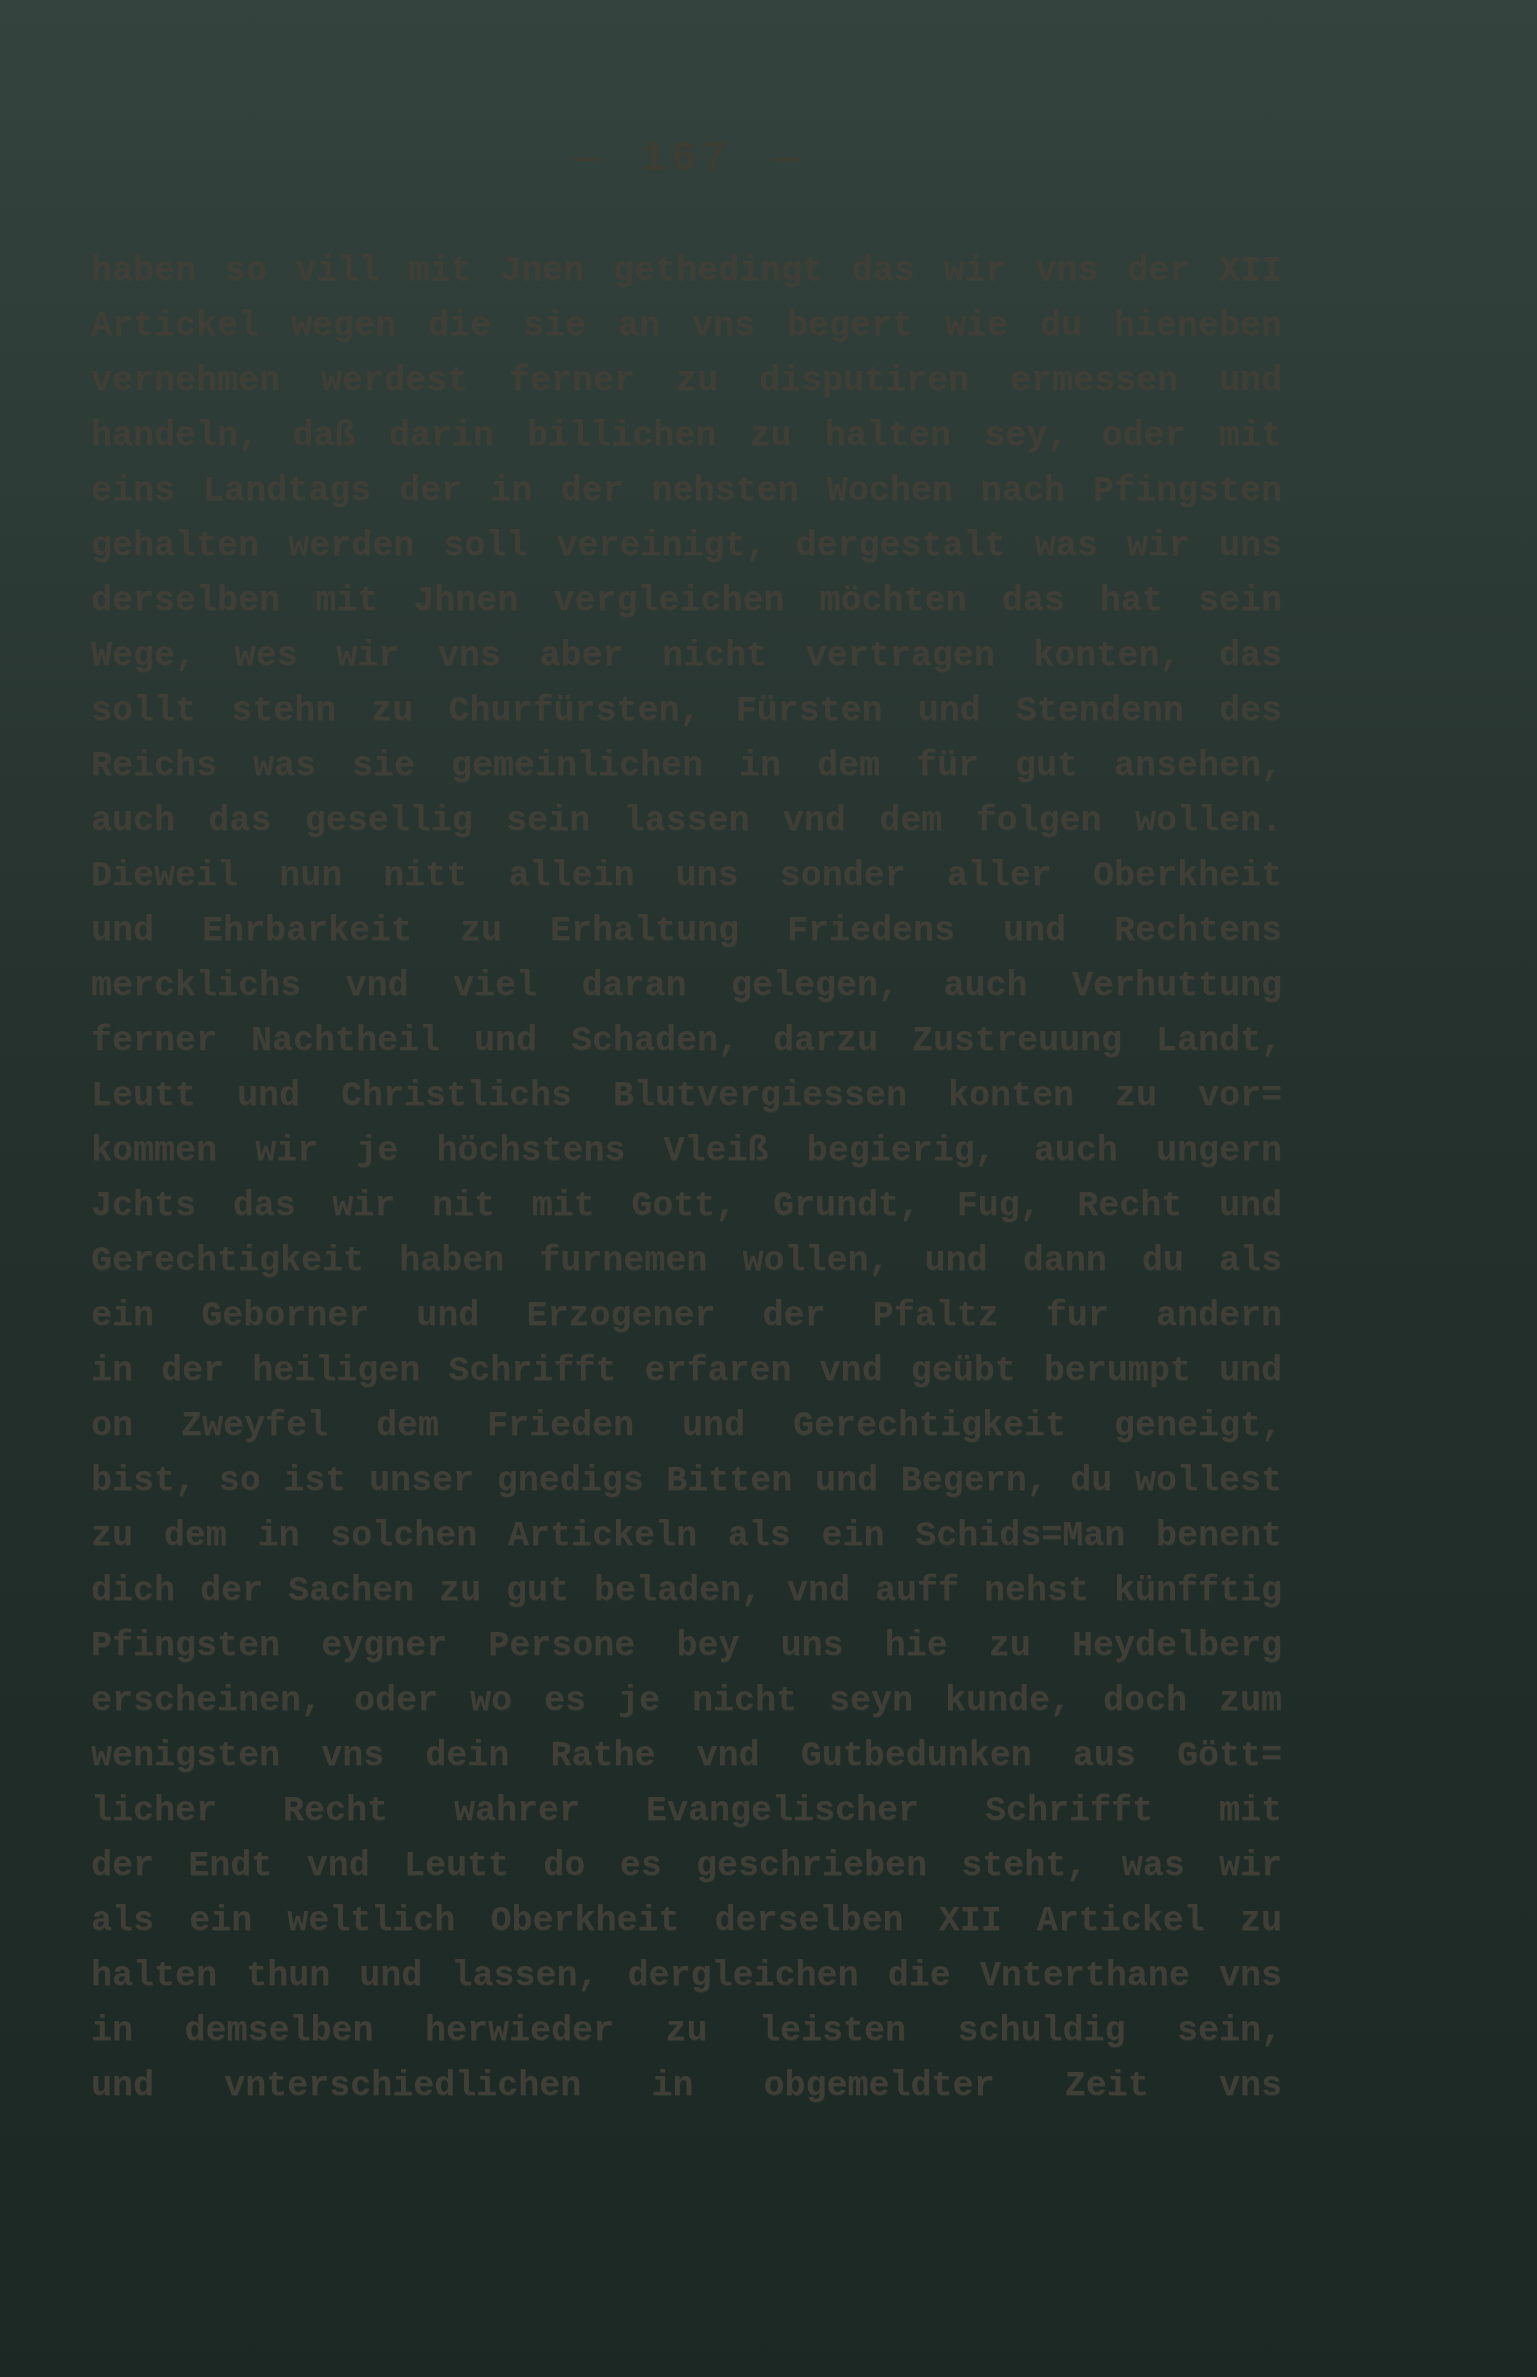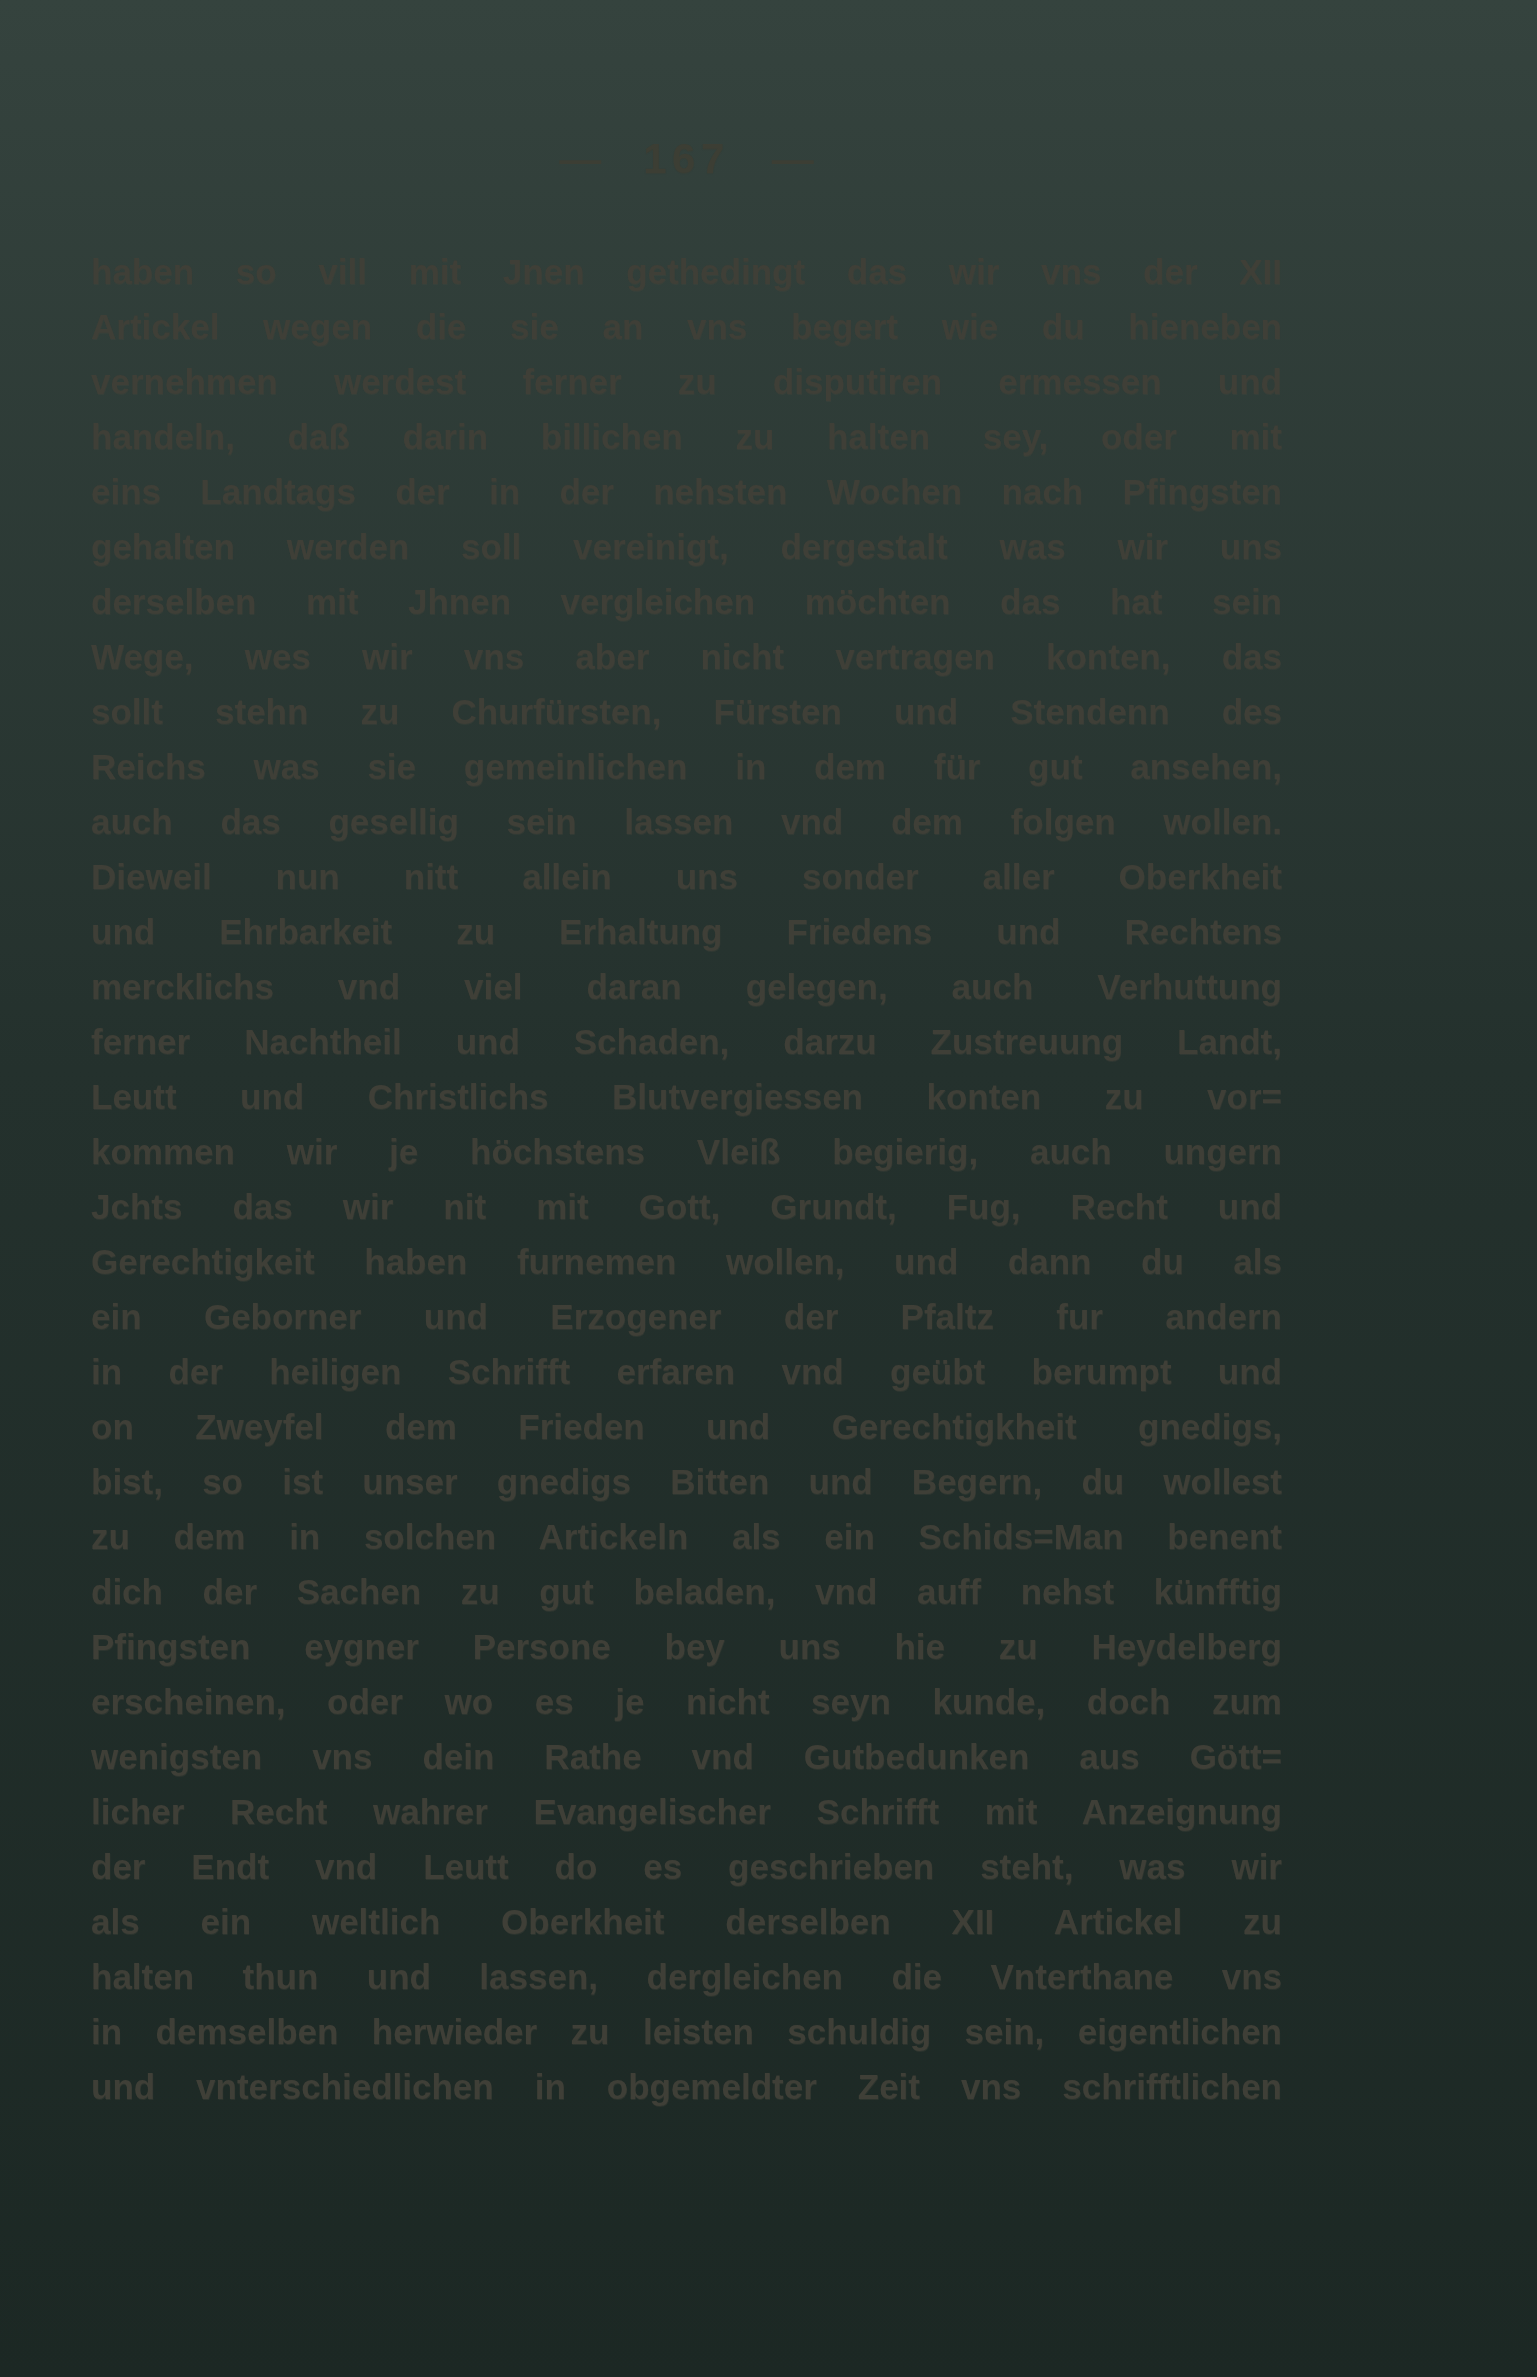--- a/index.html
+++ b/index.html
@@ -1,18 +1,18 @@
 <!DOCTYPE html>
 <html style="font-size:12.3px"><head>
 <meta charset="utf-8">
 <style>
   html,body{margin:0;padding:0;background:#101513;}
   .photo{
     position:relative;width:1537px;height:2377px;overflow:hidden;
-    background:#d3c09f;font-family:Liberation Sans, sans-serif;
+    background:#d3c09f;font-family:Liberation Mono, monospace;
   }
   
   .fore-edge{
     position:absolute;top:0;right:149px;width:72px;height:2377px;z-index:1;
     background:
       linear-gradient(90deg, rgba(90,85,65,.35) 0, rgba(90,85,65,0) 30%, rgba(120,110,85,.25) 85%, rgba(70,66,52,.35) 100%),
       repeating-linear-gradient(90deg,#b3a384 0 3.1px,#978b6f 3.1px 4.6px,#c0b090 4.6px 8.5px,#8a8169 8.5px 10px);
   }
   
   .separator{
@@ -125,21 +125,21 @@
       <div class="text-line">Dieweil nun nitt allein uns sonder aller Oberkheit</div>
       <div class="text-line">und Ehrbarkeit zu Erhaltung Friedens und Rechtens</div>
       <div class="text-line">mercklichs vnd viel daran gelegen, auch Verhuttung</div>
       <div class="text-line">ferner Nachtheil und Schaden, darzu Zustreuung Landt,</div>
       <div class="text-line">Leutt und Christlichs Blutvergiessen konten zu vor=</div>
       <div class="text-line">kommen wir je höchstens Vleiß begierig, auch ungern</div>
       <div class="text-line">Jchts das wir nit mit Gott, Grundt, Fug, Recht und</div>
       <div class="text-line">Gerechtigkeit haben furnemen wollen, und dann du als</div>
       <div class="text-line">ein Geborner und Erzogener der Pfaltz fur andern</div>
       <div class="text-line">in der heiligen Schrifft erfaren vnd geübt berumpt und</div>
-      <div class="text-line">on Zweyfel dem Frieden und Gerechtigkheit gnedigs,</div>
+      <div class="text-line">on Zweyfel dem Frieden und Gerechtigkeit geneigt,</div>
       <div class="text-line">bist, so ist unser gnedigs Bitten und Begern, du wollest</div>
       <div class="text-line">zu dem in solchen Artickeln als ein Schids=Man benent</div>
       <div class="text-line">dich der Sachen zu gut beladen, vnd auff nehst künfftig</div>
       <div class="text-line">Pfingsten eygner Persone bey uns hie zu Heydelberg</div>
       <div class="text-line">erscheinen, oder wo es je nicht seyn kunde, doch zum</div>
       <div class="text-line">wenigsten vns dein Rathe vnd Gutbedunken aus Gött=</div>
       <div class="text-line">licher Recht wahrer Evangelischer Schrifft mit Anzeignung</div>
       <div class="text-line">der Endt vnd Leutt do es geschrieben steht, was wir</div>
       <div class="text-line">als ein weltlich Oberkheit derselben XII Artickel zu</div>
       <div class="text-line">halten thun und lassen, dergleichen die Vnterthane vns</div>

